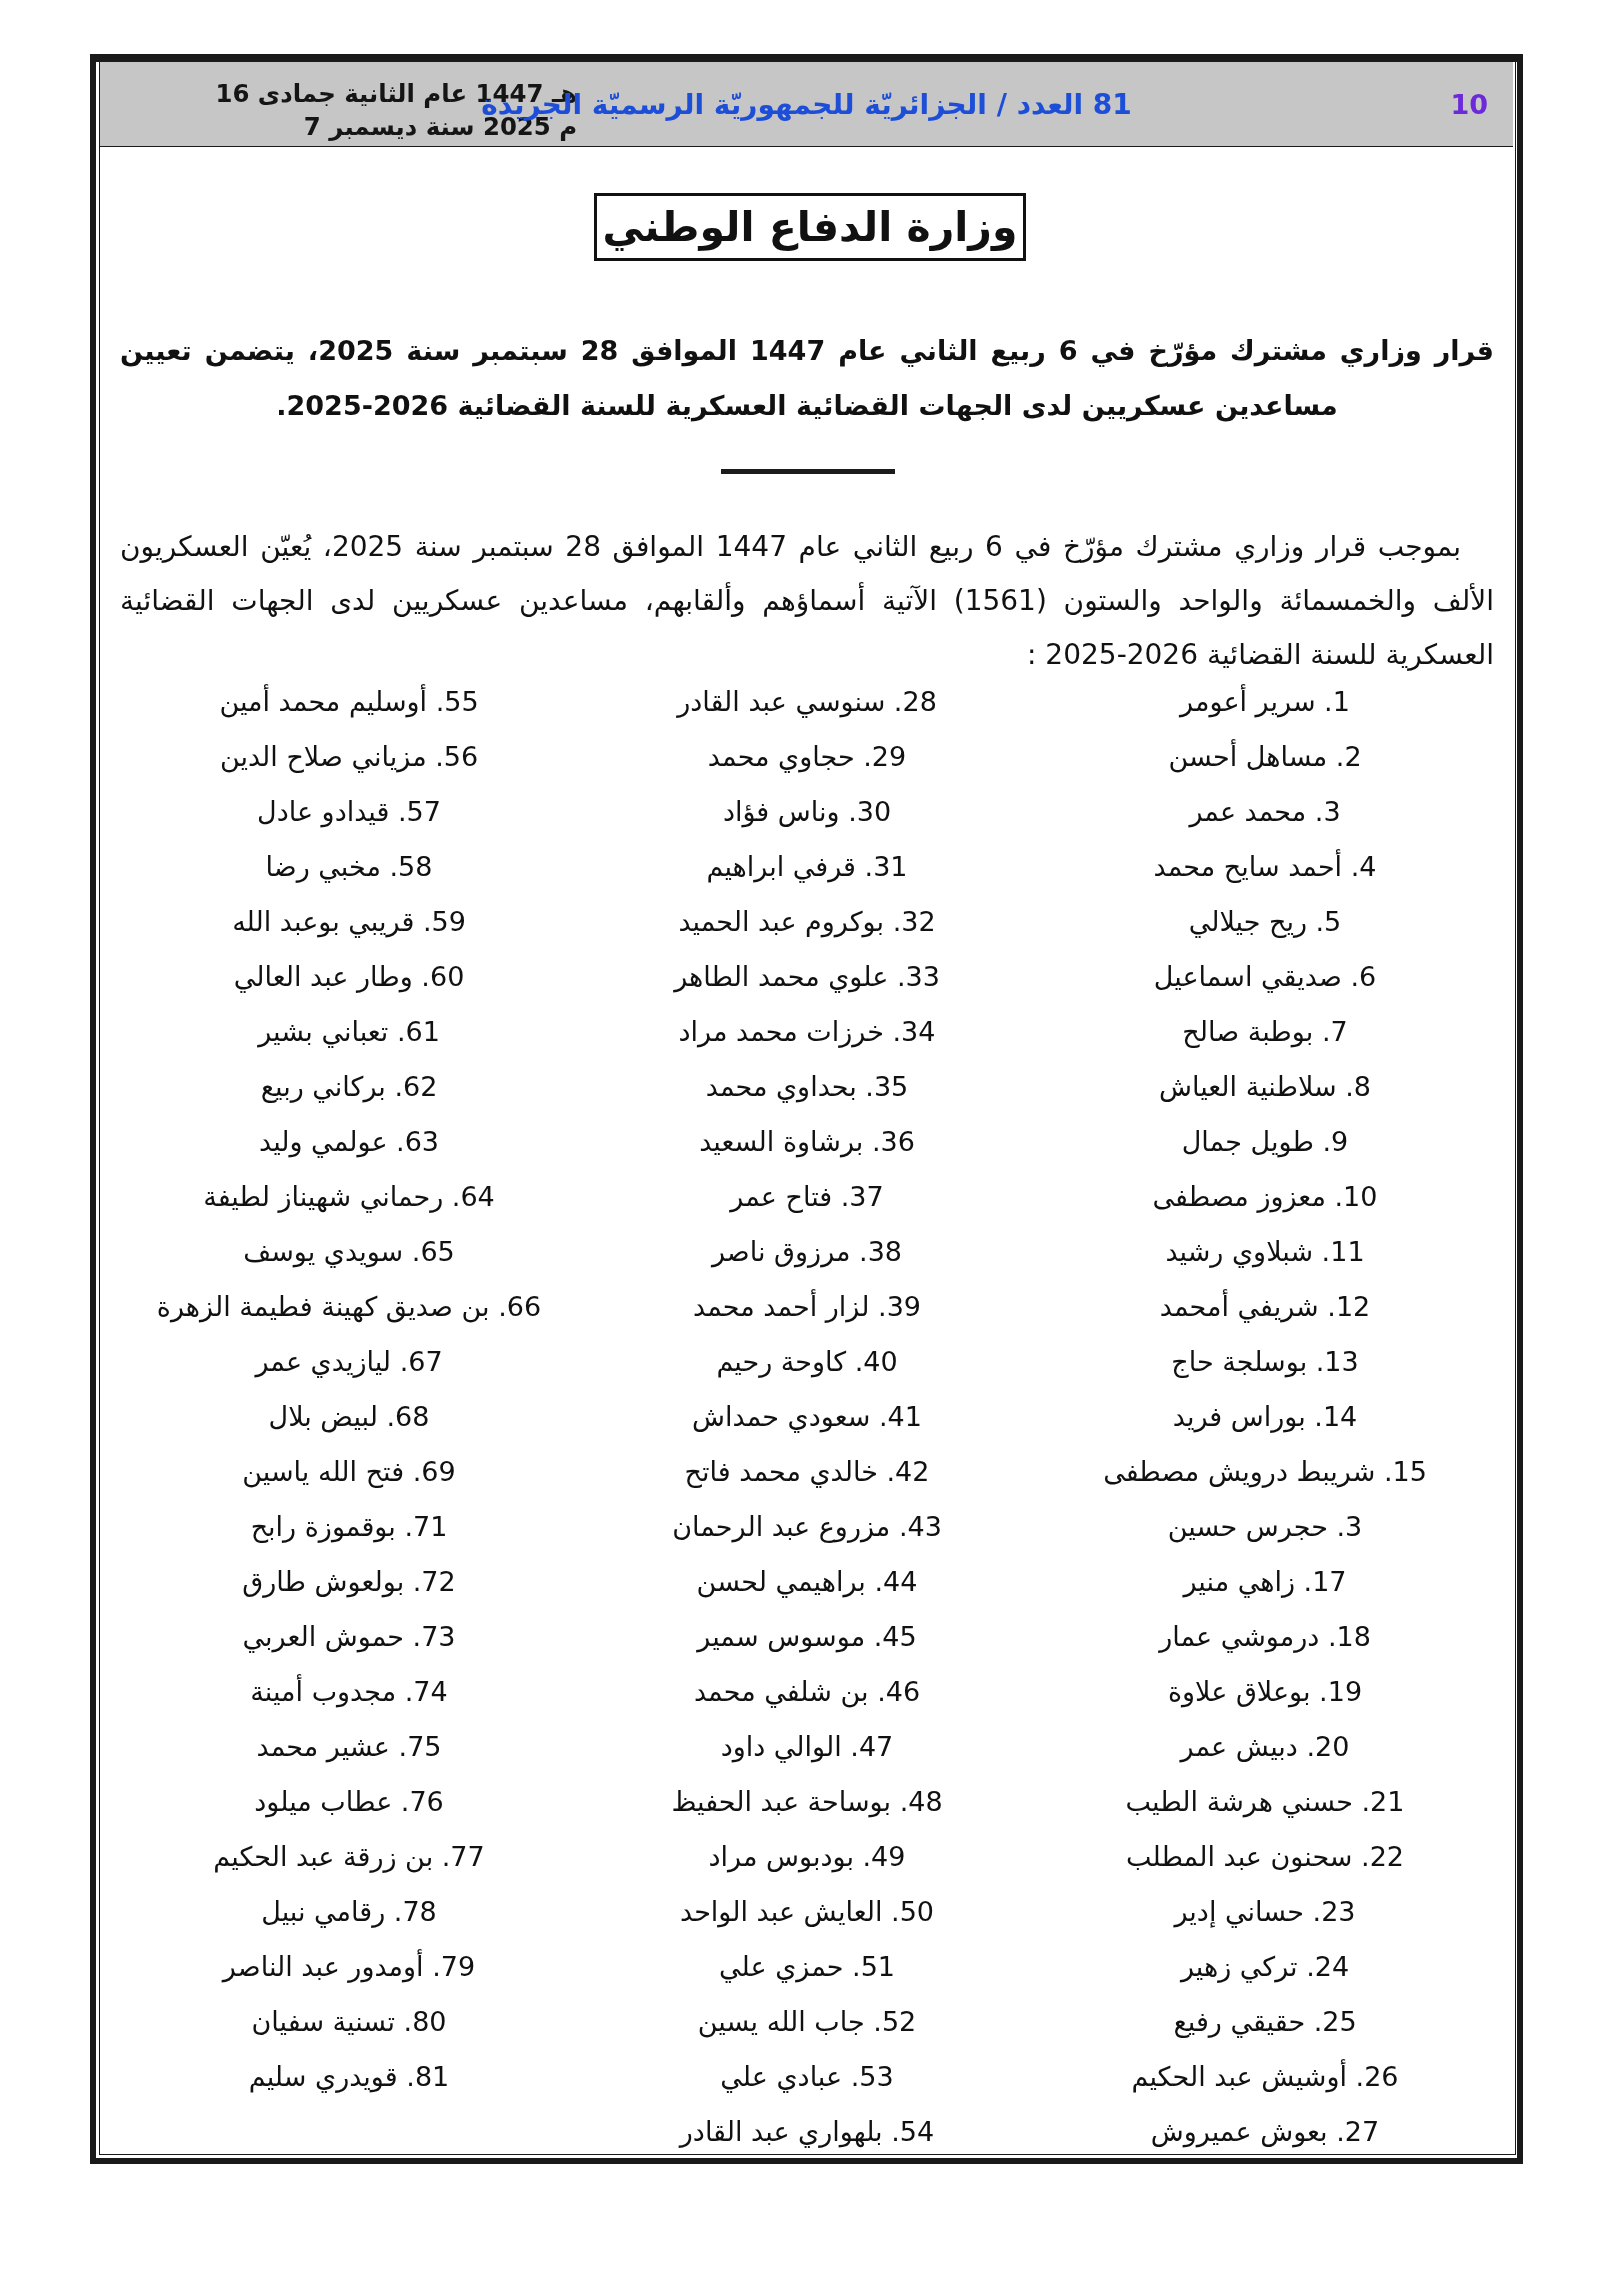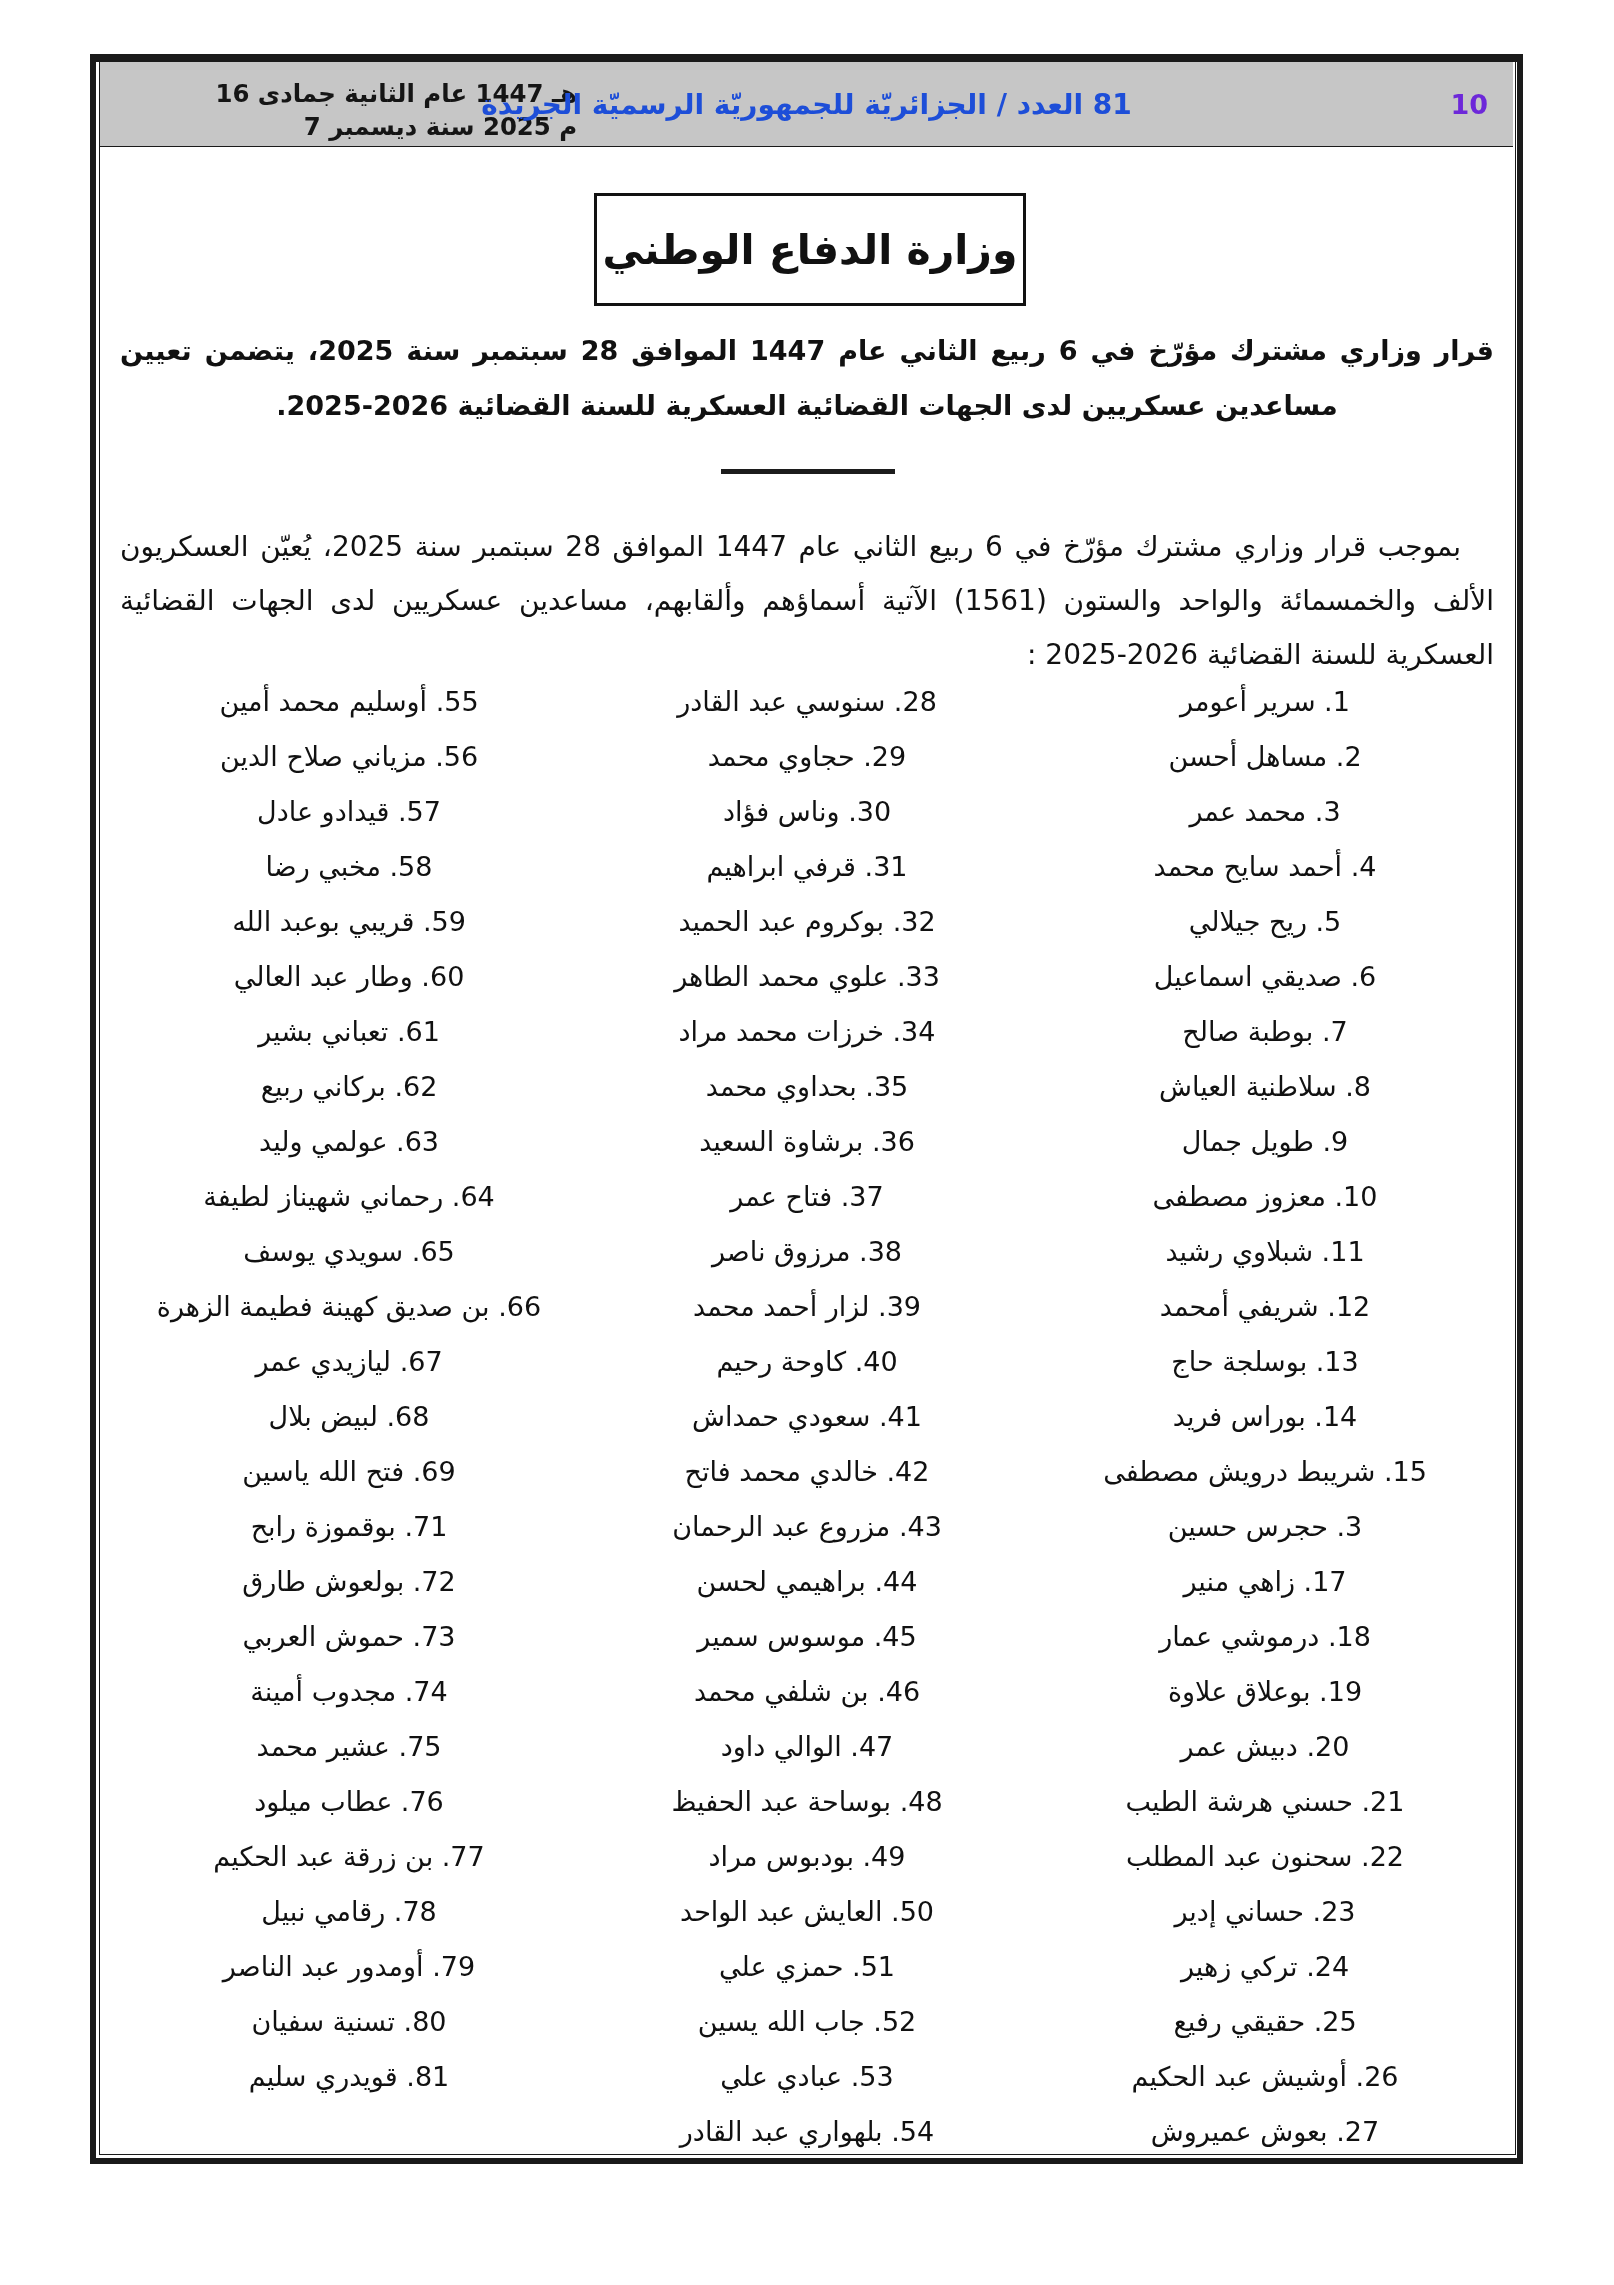--- a/index.html
+++ b/index.html
@@ -30,21 +30,21 @@
     display:flex;align-items:center;justify-content:center;
     direction:ltr;font-weight:bold;font-size:28px;color:#1d4ed8;
   }
   .band-pagenum{
     position:absolute;right:25px;top:0;bottom:0;
     display:flex;align-items:center;
     font-weight:bold;font-size:27px;color:#6d28d9;
   }
   
   .ministry-box{
-    position:absolute;left:594px;top:193px;width:432px;height:113px;
+    position:absolute;left:594px;top:193px;width:432px;height:68px;
     border:3.6px solid #111;box-sizing:border-box;
     display:flex;align-items:center;justify-content:center;
     direction:rtl;font-weight:800;font-size:41px;letter-spacing:0;
   }
   
   .decree-summary{
     position:absolute;left:120px;top:323px;width:1374px;
     direction:rtl;text-align:justify;text-align-last:center;
     font-weight:bold;font-size:27px;line-height:55px;
   }

